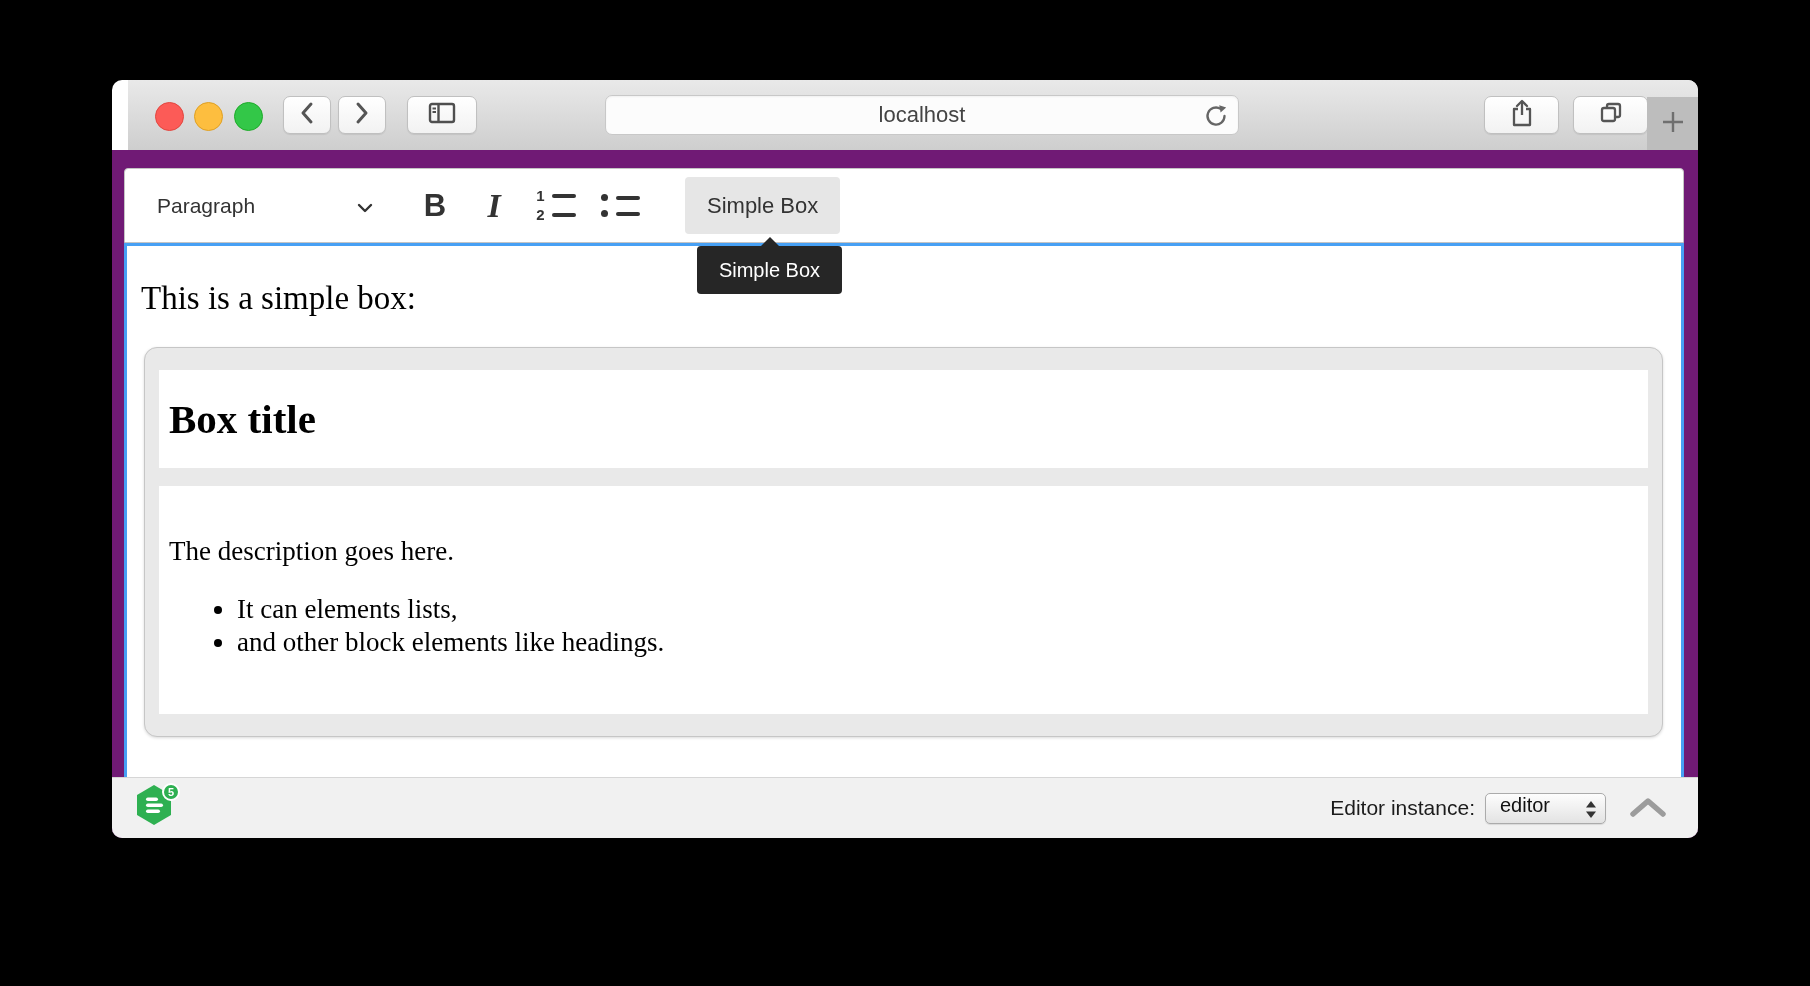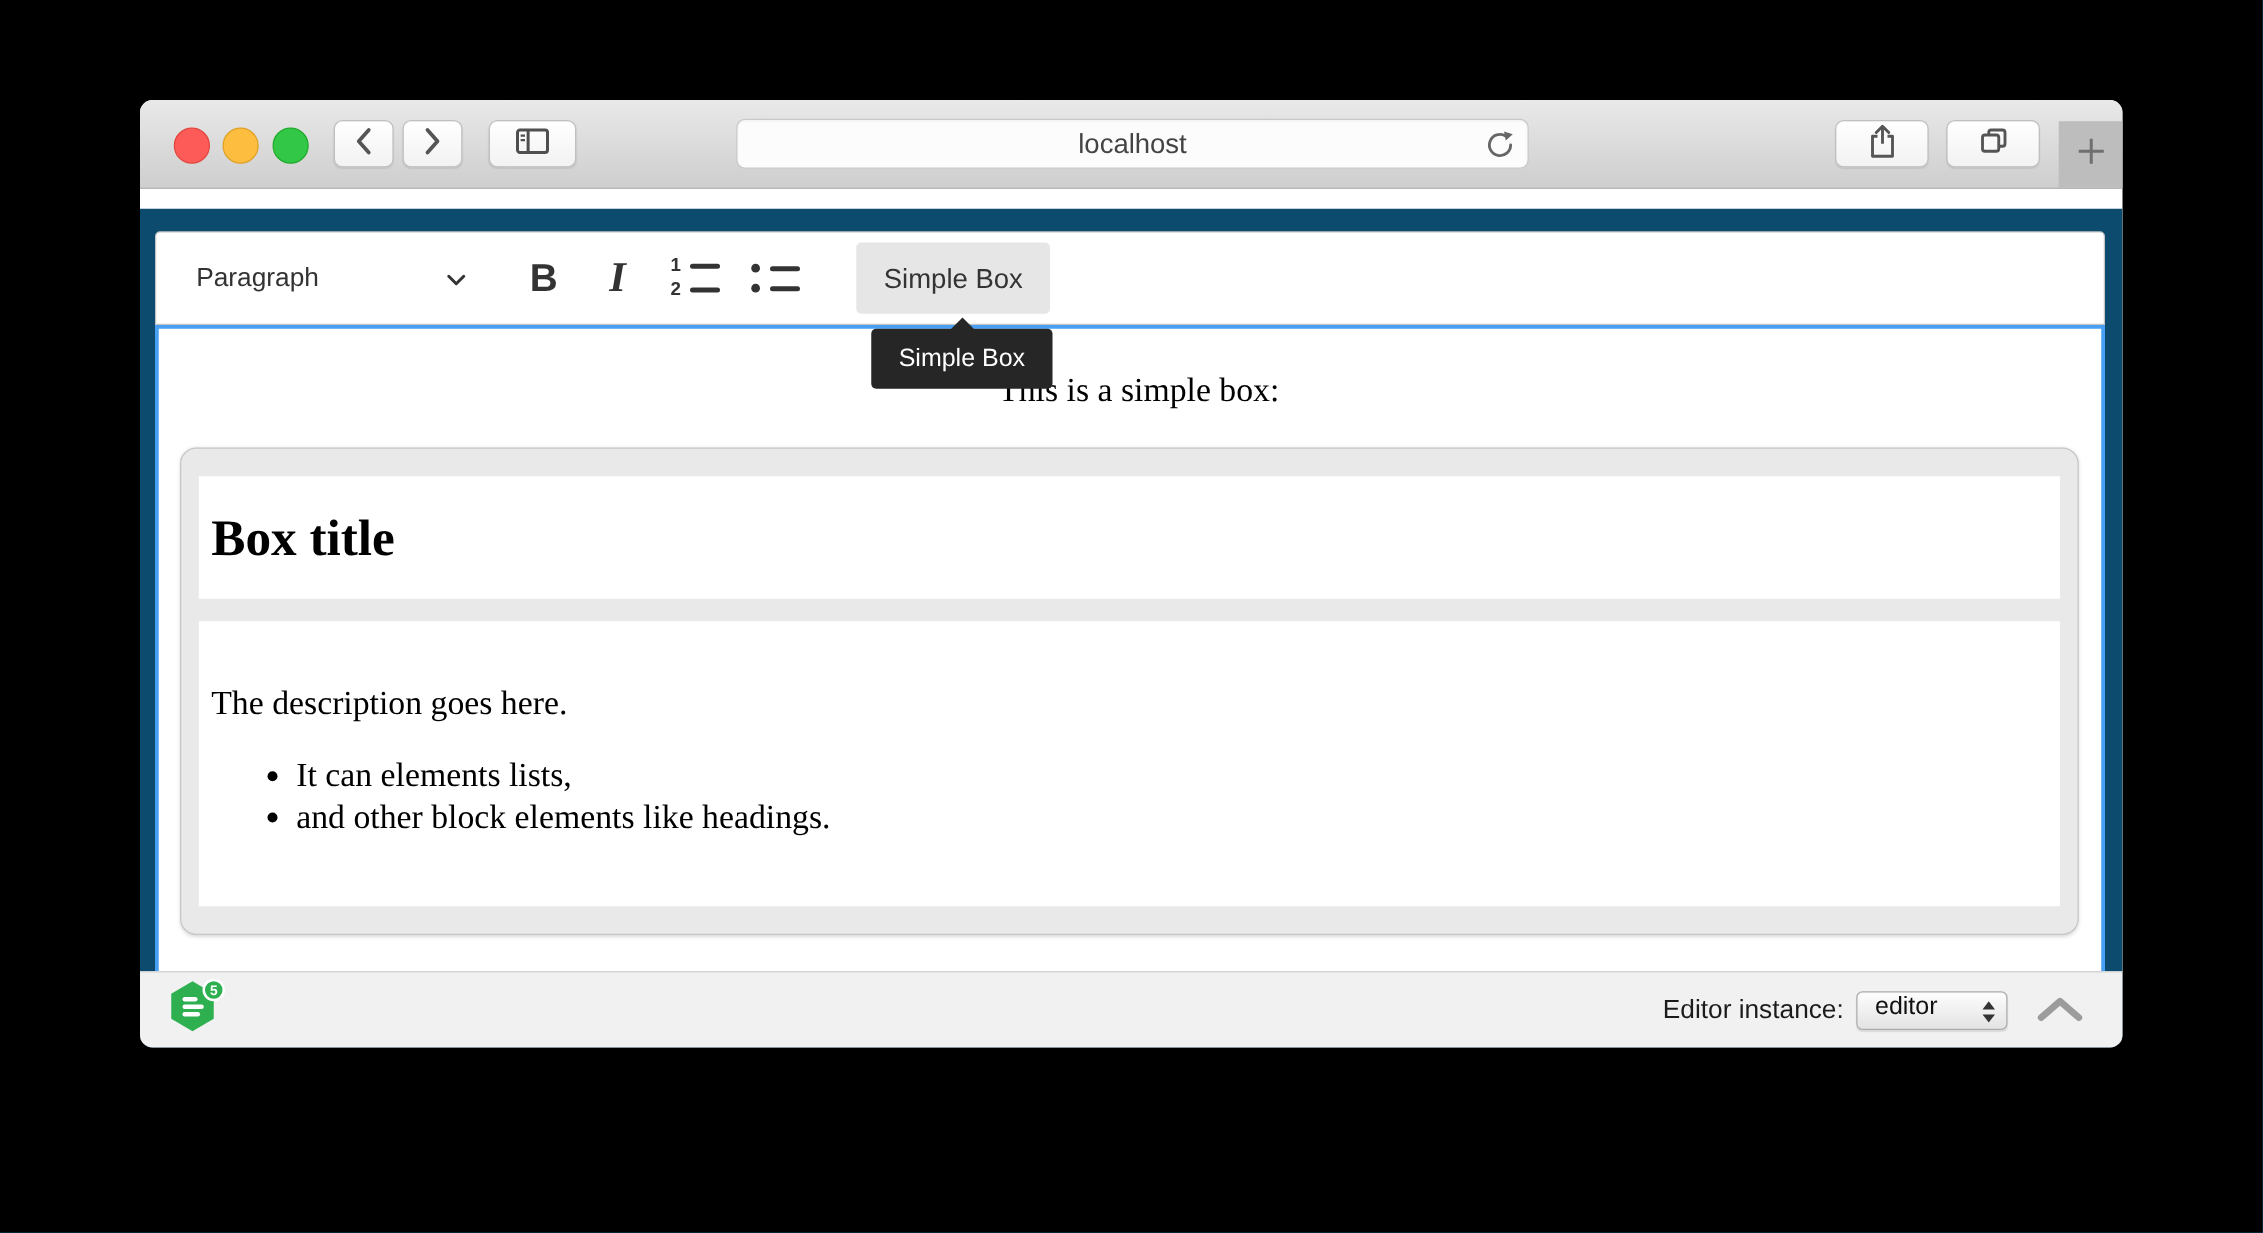--- a/index.html
+++ b/index.html
@@ -7,21 +7,21 @@
     width:1810px;height:986px;background:#000;position:relative;
     font-family:"Liberation Sans",sans-serif;overflow:hidden;
   }
   
   .window{
     position:absolute;left:112px;top:80px;width:1586px;height:758px;
     background:#fff;border-radius:10px;overflow:hidden;
   }
   
   .titlebar{
-    position:absolute;left:0;top:0;right:0;height:70px;
+    position:absolute;left:16px;top:0;right:0;height:70px;
     background:linear-gradient(#e9e9e9,#cecece);
     border-bottom:1px solid #a0a0a0;
   }
   .tl{position:absolute;top:22px;width:29px;height:29px;border-radius:50%;}
   .tl.red{left:27px;background:#fc5b57;border:1px solid #e2463f;box-sizing:border-box;}
   .tl.yellow{left:66px;background:#fdbe3f;border:1px solid #dfa023;box-sizing:border-box;}
   .tl.green{left:106px;background:#33c748;border:1px solid #1eab29;box-sizing:border-box;}
   .tb-btn{
     position:absolute;top:16px;height:38px;box-sizing:border-box;
     background:linear-gradient(#ffffff,#f2f2f2);
@@ -40,21 +40,21 @@
   }
   .urlfield{
     position:absolute;left:477px;top:15px;width:634px;height:40px;box-sizing:border-box;
     background:#fcfcfc;border:1px solid #c8c8c8;border-radius:7px;
     display:flex;align-items:center;justify-content:center;
     box-shadow:inset 0 1px 2px rgba(0,0,0,0.05);
   }
   .urltext{font-size:22px;color:#444;}
   .reload{position:absolute;right:8px;top:6px;width:28px;height:28px;display:flex;align-items:center;justify-content:center;cursor:default;}
   
-  .page{position:absolute;left:0;top:70px;right:0;bottom:0;background:#0c4a6e;margin-top:17px;}
+  .page{position:absolute;left:0;top:70px;right:0;bottom:0;background:#701a75;}
   
   .ck-toolbar{
     position:absolute;left:12px;right:14px;top:18px;height:75px;box-sizing:border-box;
     background:#fff;border:1px solid #c4c4c4;border-radius:4px 4px 0 0;
     display:flex;align-items:center;padding:0 10px;color:#333;
   }
   .heading-dd{
     width:252px;height:57px;display:flex;align-items:center;justify-content:space-between;
     padding:0 14px 0 22px;box-sizing:border-box;border-radius:4px;
   }
@@ -83,21 +83,21 @@
     content:"";position:absolute;top:-9px;left:50%;margin-left:-10px;
     border-left:10px solid transparent;border-right:10px solid transparent;
     border-bottom:10px solid #262626;
   }
   
   .editable{
     position:absolute;left:12px;right:14px;top:93px;bottom:61px;
     border:3px solid #47a0f4;border-bottom:none;background:#fff;overflow:hidden;
     font-family:"Liberation Serif",serif;color:#000;
   }
-  .intro{margin:34px 0 0 14px;font-size:27px;text-align:center;}
+  .intro{margin:34px 0 0 14px;font-size:33px;}
   .simple-box{
     margin:30px 18px 0 17px;background:#e9e9e9;border:1px solid #c6c6c6;border-radius:13px;
     padding:22px 14px;box-shadow:0 1px 3px rgba(0,0,0,0.15);
   }
   .box-title{
     margin:0;background:#fff;height:98px;display:flex;align-items:center;
     padding-left:10px;font-size:41px;font-weight:bold;font-family:"Liberation Serif",serif;
   }
   .box-desc{
     margin-top:18px;background:#fff;height:228px;box-sizing:border-box;

